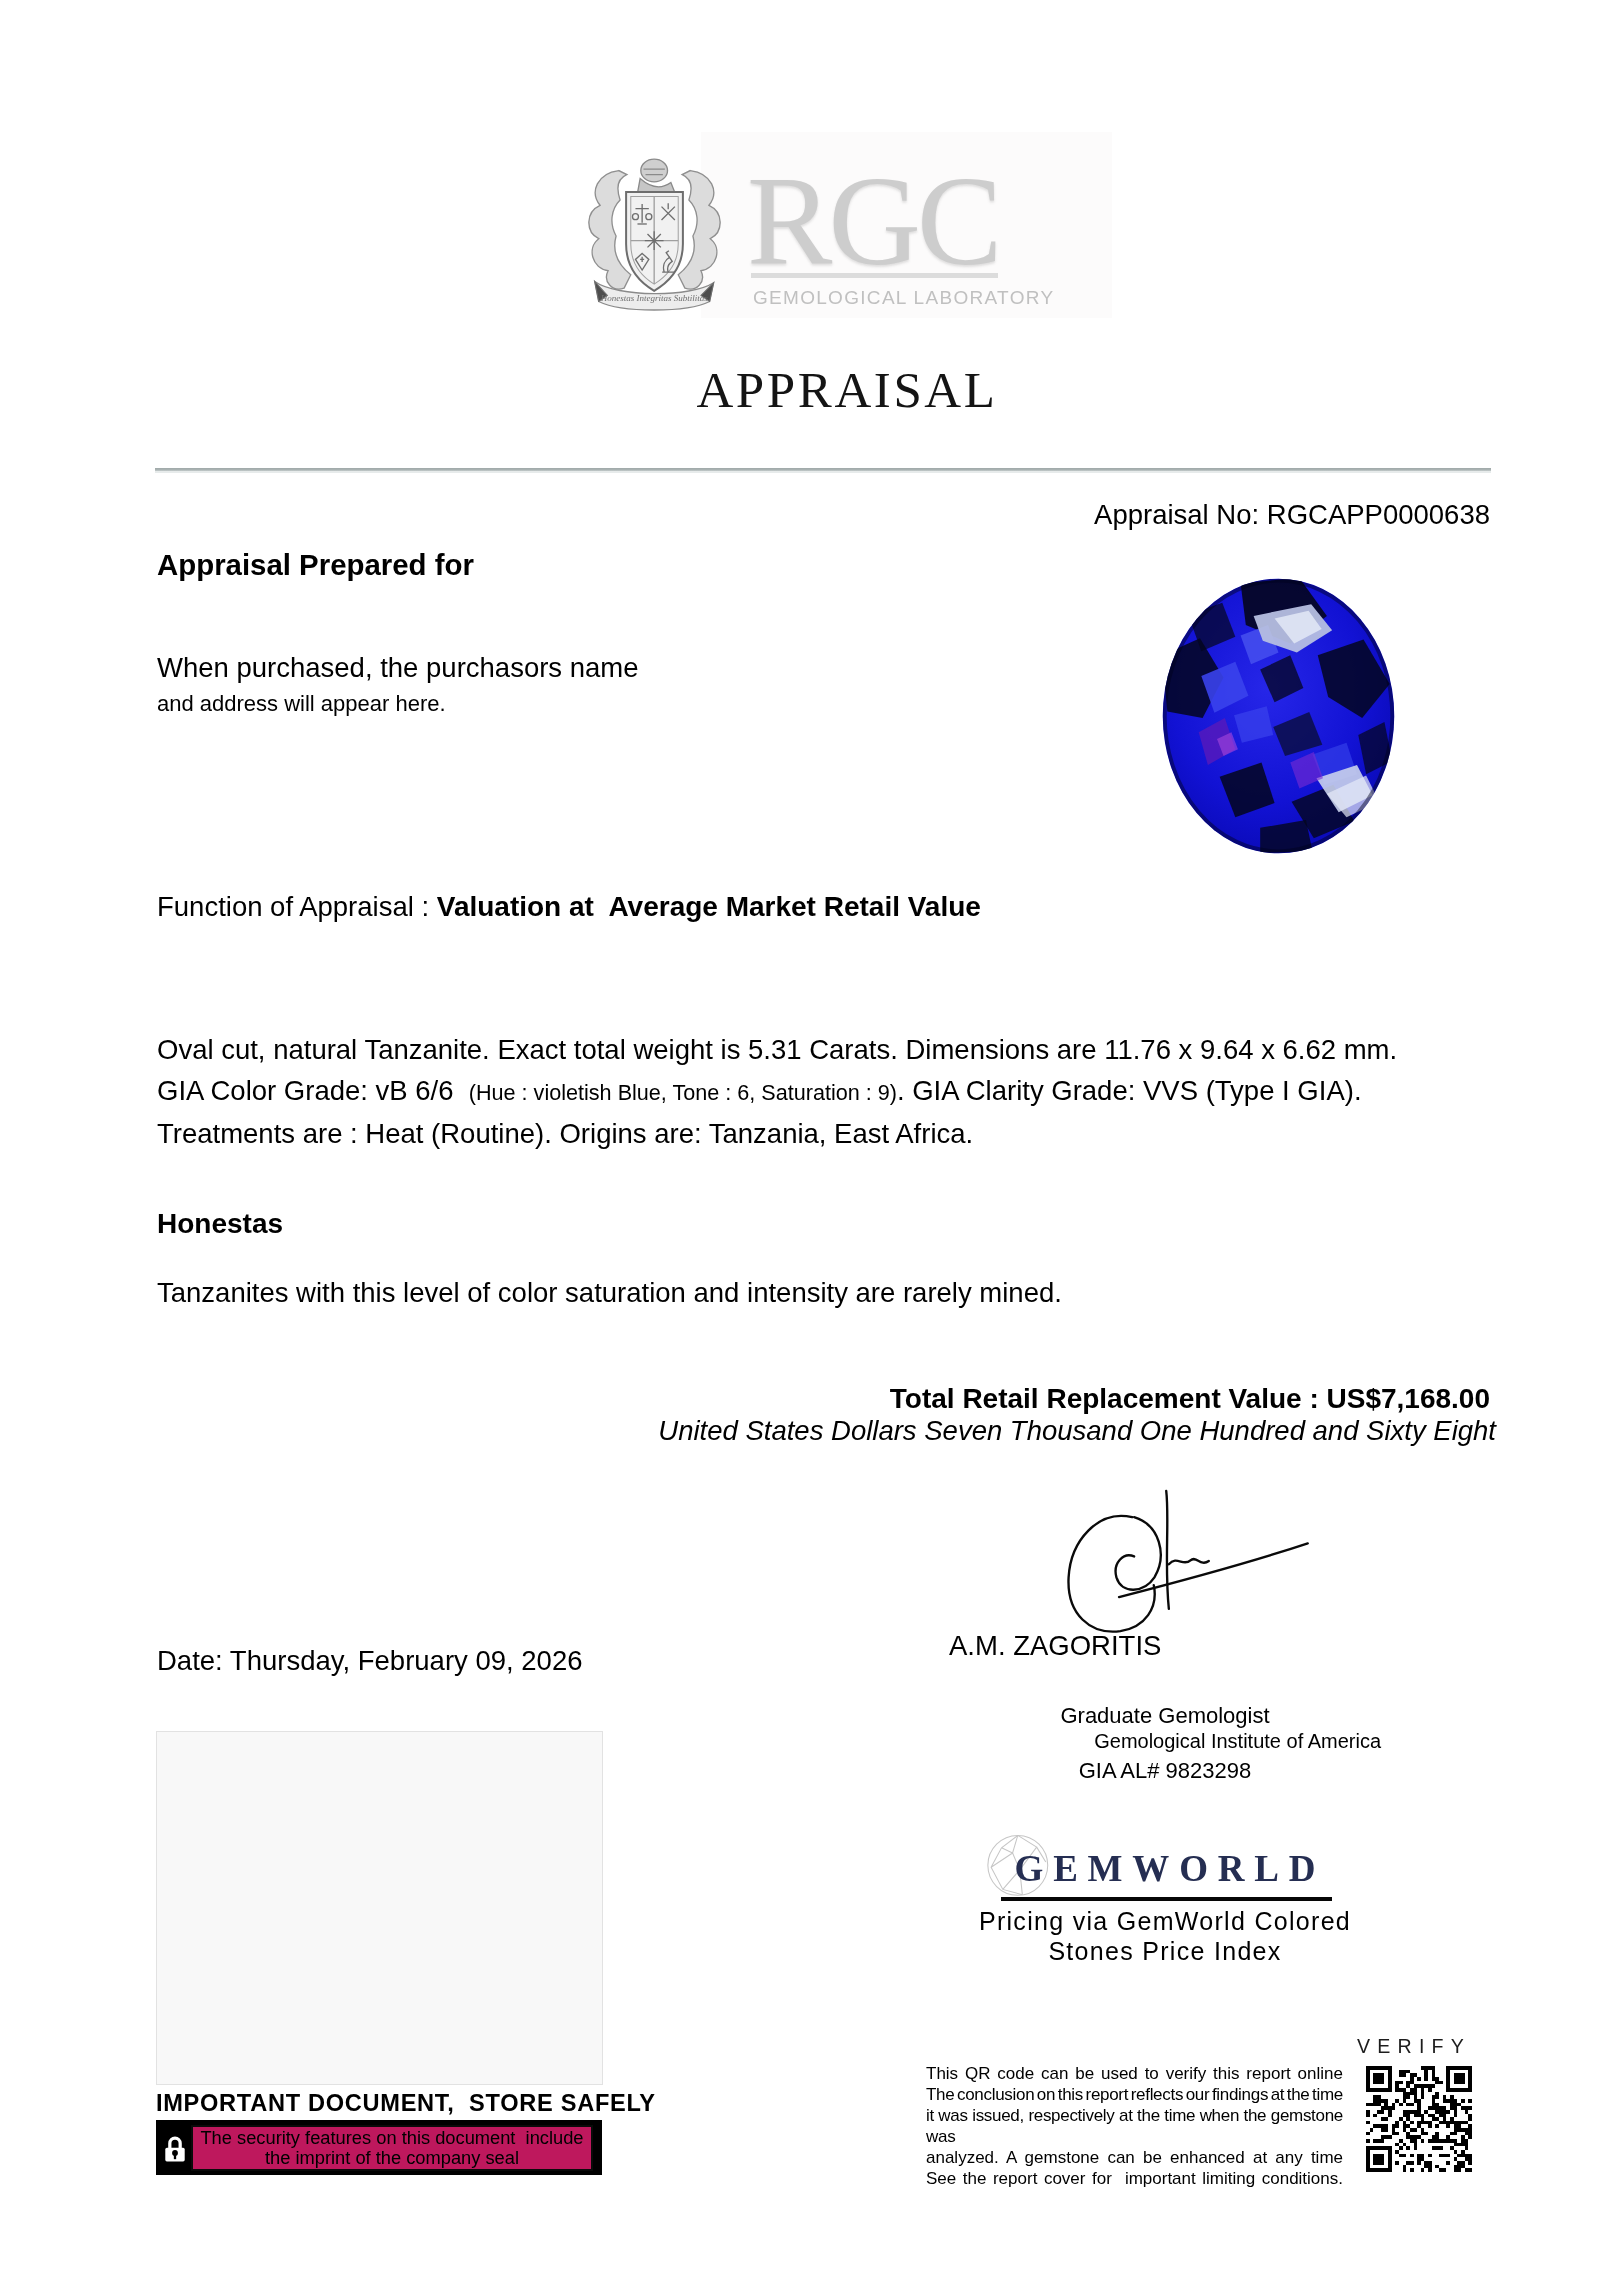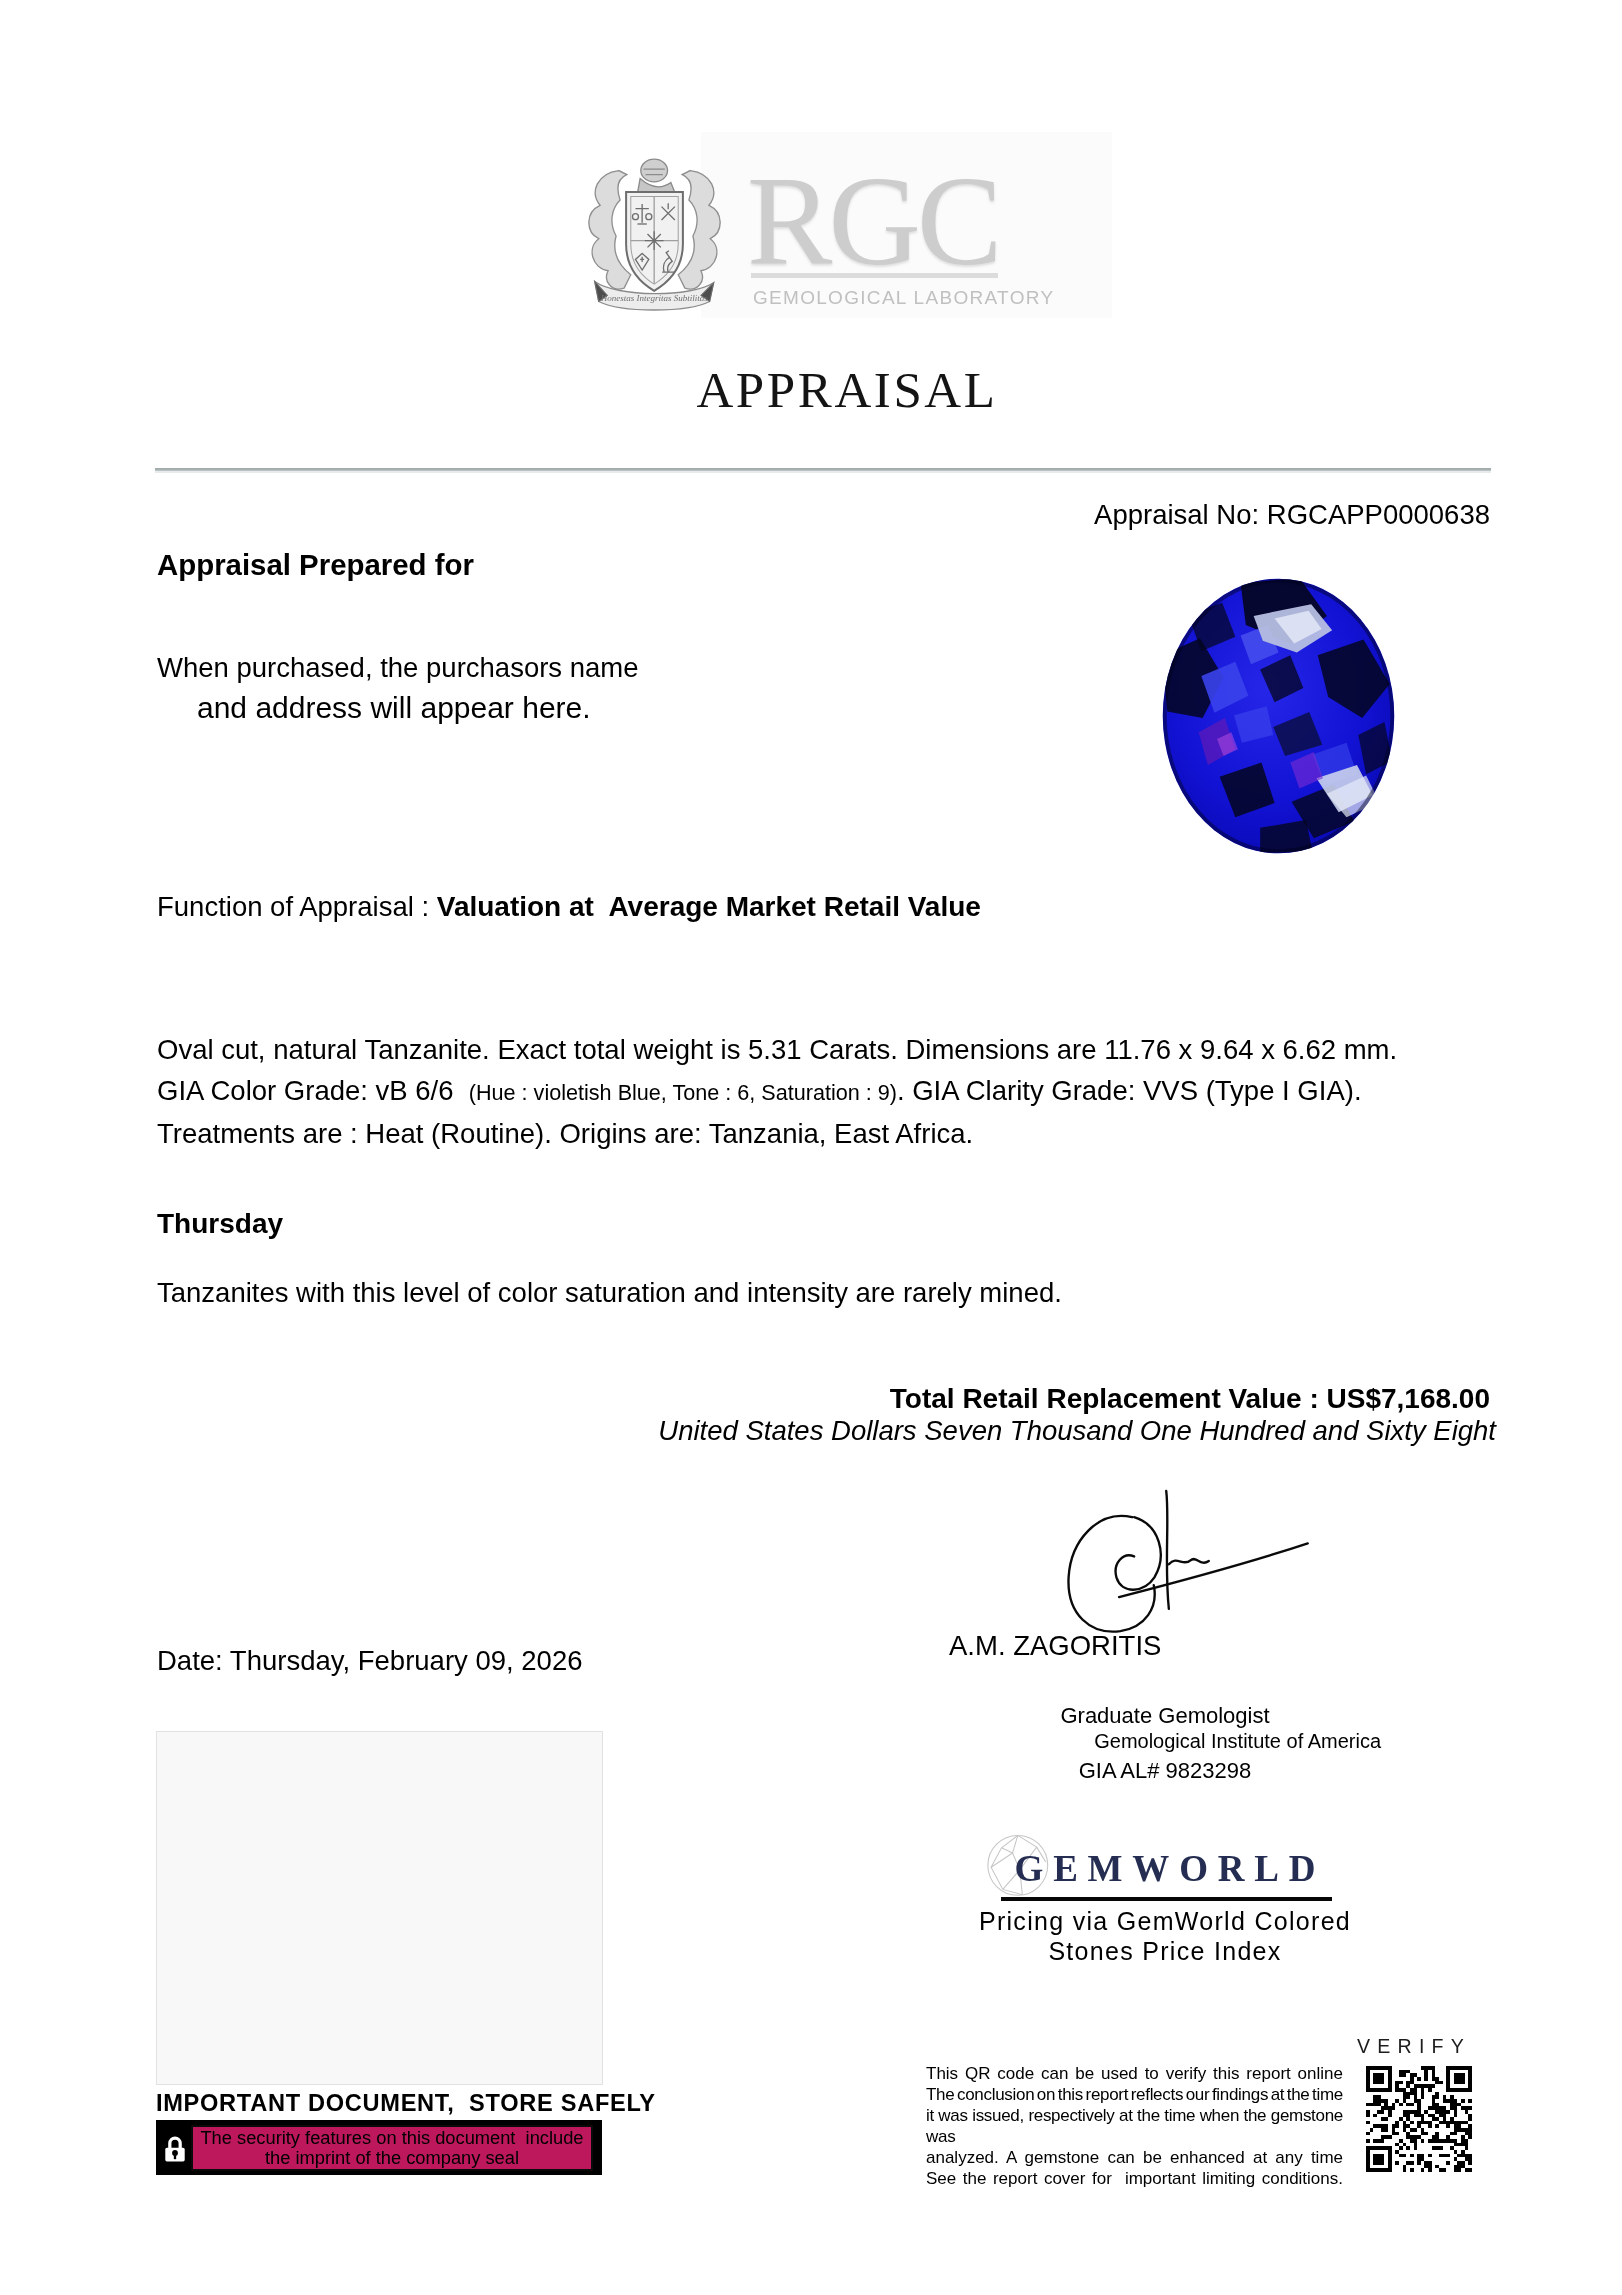--- a/index.html
+++ b/index.html
@@ -18,21 +18,21 @@
            color:#c0c0c0;white-space:nowrap;}
   .doc-title{position:absolute;left:0;top:361px;width:1622px;text-align:center;
              font-family:"Liberation Serif","DejaVu Serif",serif;font-size:51px;letter-spacing:2.6px;color:#141414;padding-left:36px;}
   .rule{position:absolute;left:155px;top:468px;width:1336px;height:3.3px;
         background:linear-gradient(180deg,#9fa8a8 0%,#aab3b3 60%,#c6cece 100%);box-shadow:0 2px 0 #e7ebeb;}
 
   
   .appr-no{position:absolute;left:836px;top:499px;width:654px;text-align:right;font-size:27.5px;}
   .prep-h{position:absolute;left:157px;top:548px;font-size:29.4px;font-weight:bold;}
   .prep-l1{position:absolute;left:157px;top:652px;font-size:27.5px;}
-  .prep-l2{position:absolute;left:157px;top:691px;font-size:30px;margin-left:40px;}
+  .prep-l2{position:absolute;left:157px;top:691px;font-size:22px;}
   .gem{position:absolute;left:1162px;top:578px;width:233px;height:276px;}
   .purpose{position:absolute;left:157px;top:832px;font-size:27.5px;}
   .function{position:absolute;left:157px;top:891px;font-size:27.5px;}
   .purpose b,.function b{font-size:28px;}
 
   
   .desc{position:absolute;left:157px;top:1029px;width:1283px;font-size:27.5px;line-height:41px;}
   .desc .small{font-size:21.6px;}
   .remarks-h{position:absolute;left:157px;top:1208px;font-size:28px;font-weight:bold;}
   .remarks-t{position:absolute;left:157px;top:1277px;font-size:27.5px;}
@@ -159,21 +159,21 @@
   </svg>
 
   <div class="function prewrap"><span>Function of Appraisal : </span><b>Valuation at  Average Market Retail Value</b></div>
 
   <div class="desc">
     <div>Oval cut, natural Tanzanite. Exact total weight is 5.31 Carats. Dimensions are 11.76 x 9.64 x 6.62 mm.</div>
     <div class="prewrap"><span>GIA Color Grade: vB 6/6  </span><span class="small">(Hue : violetish Blue, Tone : 6, Saturation : 9)</span><span>. GIA Clarity Grade: VVS (Type I GIA).</span></div>
     <div>Treatments are : Heat (Routine). Origins are: Tanzania, East Africa.</div>
   </div>
 
-  <div class="remarks-h">Thursday</div>
+  <div class="remarks-h">Honestas</div>
   <div class="remarks-t">Tanzanites with this level of color saturation and intensity are rarely mined.</div>
 
   <div class="total">Total Retail Replacement Value : US$7,168.00</div>
   <div class="total-words">United States Dollars Seven Thousand One Hundred and Sixty Eight</div>
 
   <svg class="signature" viewBox="0 0 392 232">
     <g fill="none" stroke="#0a0a0a" stroke-width="3.6" stroke-linecap="round">
       <path d="M110,46 C58,34 16,82 13,138 C10,194 46,226 92,220 C130,214 150,184 143,150"></path>
       <path d="M113,46 C152,58 164,104 144,138 C128,162 94,164 86,138 C80,116 97,99 113,106"></path>
       <path d="M162,6 C167,48 159,120 166,186"></path>

